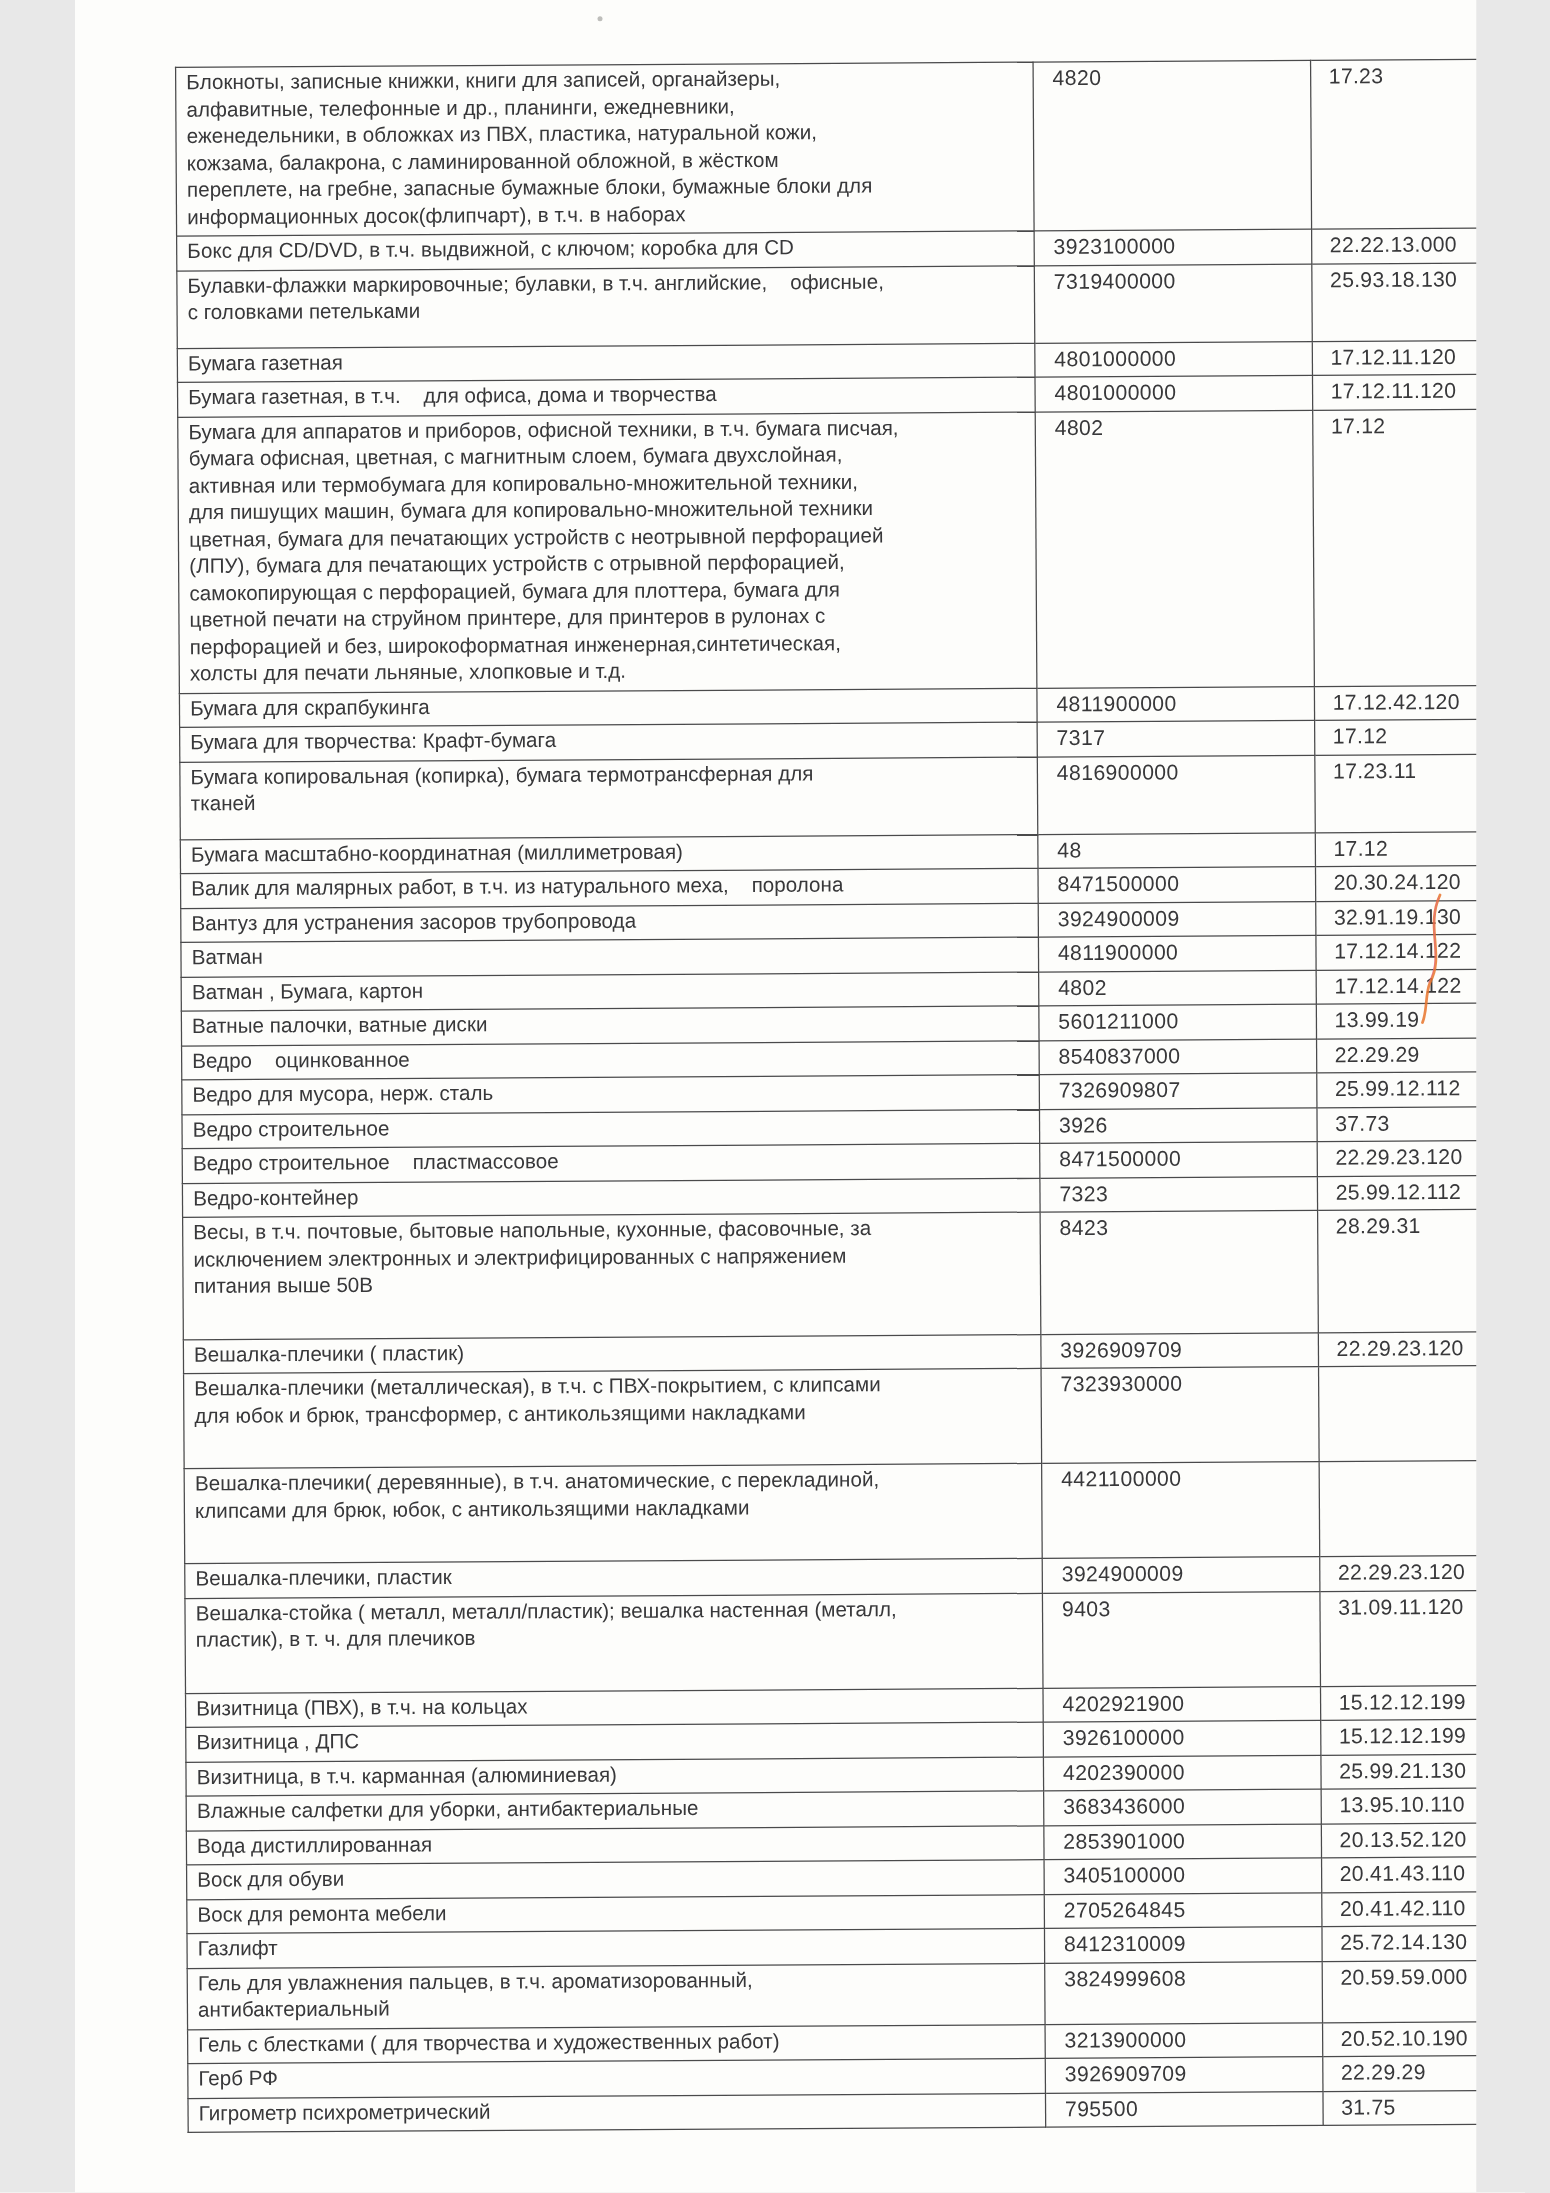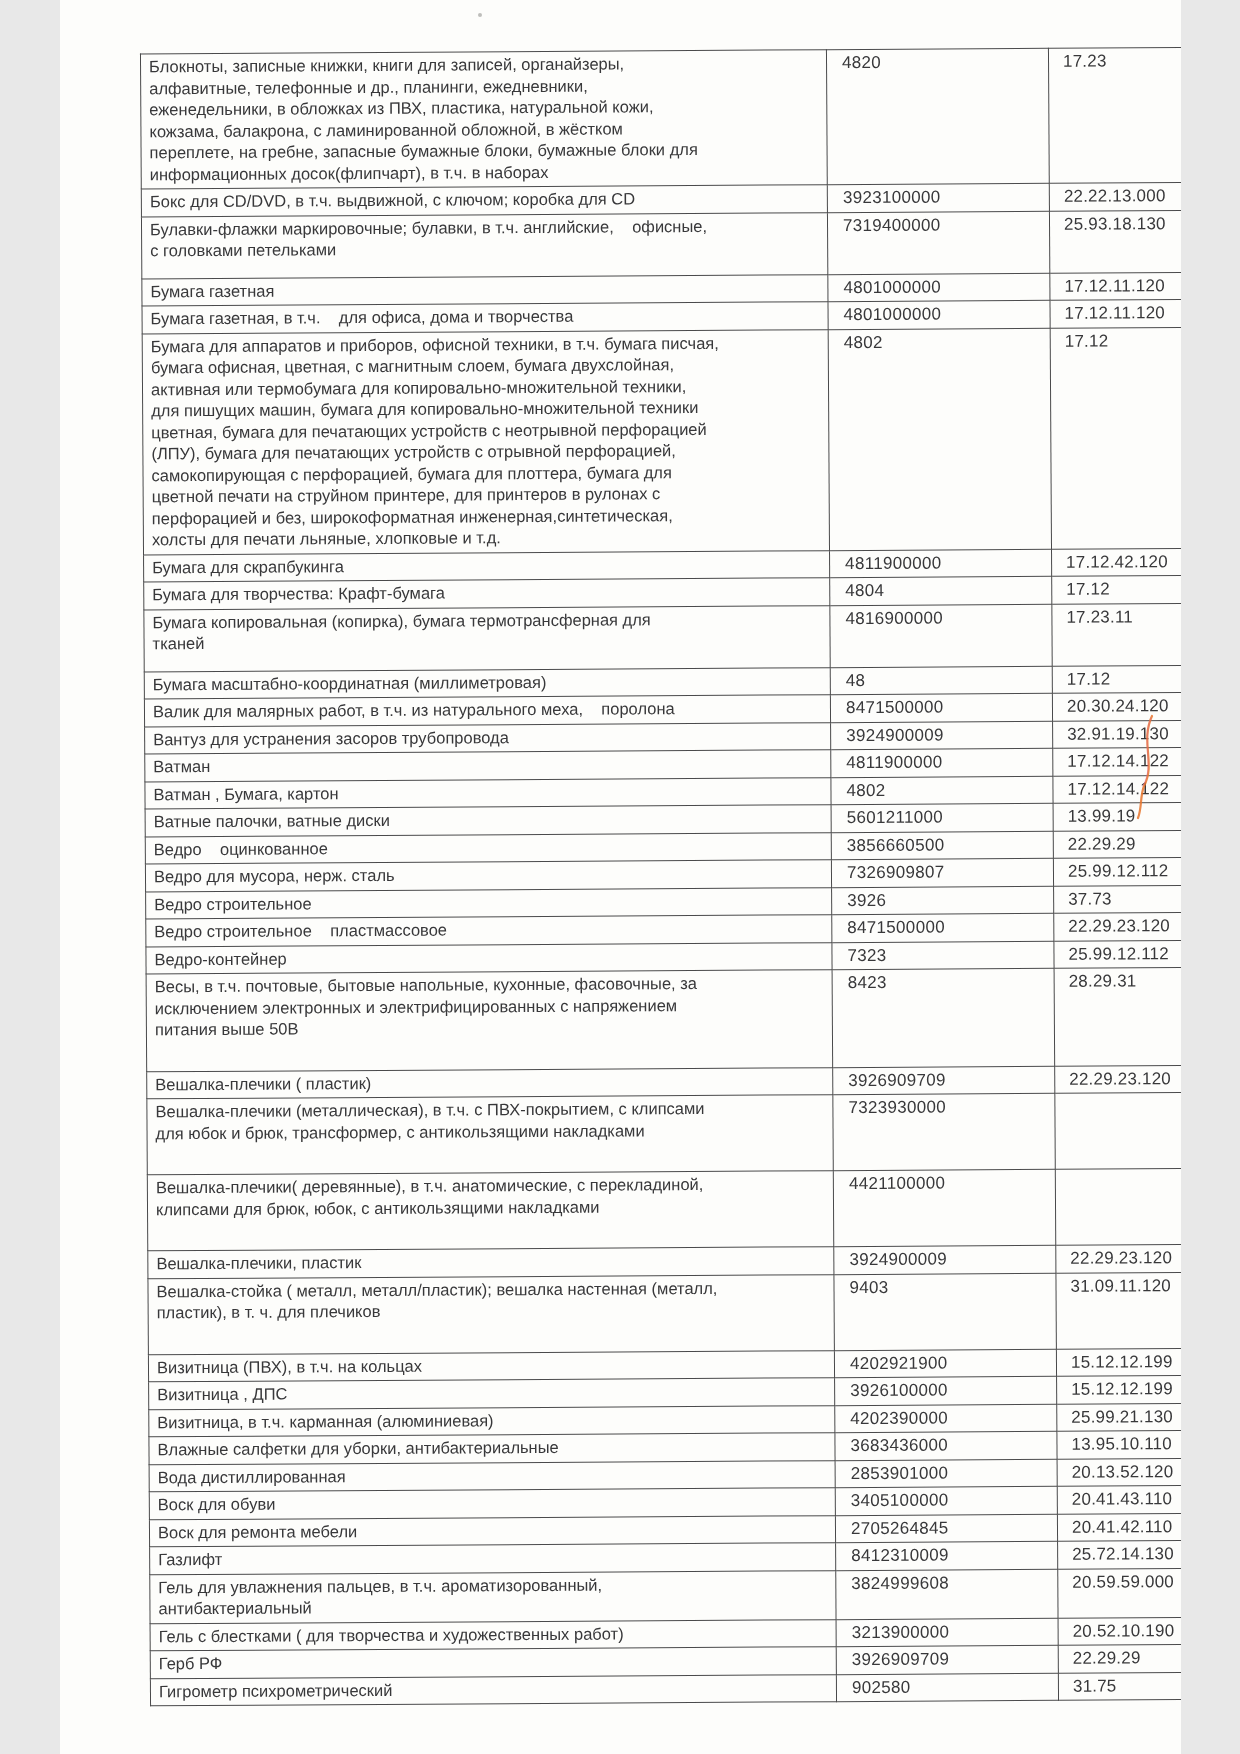--- a/index.html
+++ b/index.html
@@ -121,21 +121,21 @@
             <td class="c2">4802</td>
             <td class="c3">17.12</td>
           </tr>
           <tr>
             <td class="c1">Бумага для скрапбукинга</td>
             <td class="c2">4811900000</td>
             <td class="c3">17.12.42.120</td>
           </tr>
           <tr>
             <td class="c1">Бумага для творчества: Крафт-бумага</td>
-            <td class="c2">4804</td>
+            <td class="c2">7317</td>
             <td class="c3">17.12</td>
           </tr>
           <tr class="pad1">
             <td class="c1">Бумага копировальная (копирка), бумага термотрансферная для
 тканей</td>
             <td class="c2">4816900000</td>
             <td class="c3">17.23.11</td>
           </tr>
           <tr>
             <td class="c1">Бумага масштабно-координатная (миллиметровая)</td>
@@ -162,21 +162,21 @@
             <td class="c2">4802</td>
             <td class="c3">17.12.14.122</td>
           </tr>
           <tr>
             <td class="c1">Ватные палочки, ватные диски</td>
             <td class="c2">5601211000</td>
             <td class="c3">13.99.19</td>
           </tr>
           <tr>
             <td class="c1">Ведро    оцинкованное</td>
-            <td class="c2">3856660500</td>
+            <td class="c2">8540837000</td>
             <td class="c3">22.29.29</td>
           </tr>
           <tr>
             <td class="c1">Ведро для мусора, нерж. сталь</td>
             <td class="c2">7326909807</td>
             <td class="c3">25.99.12.112</td>
           </tr>
           <tr>
             <td class="c1">Ведро строительное</td>
             <td class="c2">3926</td>
@@ -278,21 +278,21 @@
             <td class="c2">3213900000</td>
             <td class="c3">20.52.10.190</td>
           </tr>
           <tr>
             <td class="c1">Герб РФ</td>
             <td class="c2">3926909709</td>
             <td class="c3">22.29.29</td>
           </tr>
           <tr>
             <td class="c1">Гигрометр психрометрический</td>
-            <td class="c2">902580</td>
+            <td class="c2">795500</td>
             <td class="c3">31.75</td>
           </tr>
         </tbody>
     </table>
   </div>
   <svg class="pen-mark" viewBox="0 0 60 110" xmlns="http://www.w3.org/2000/svg">
     <path d="M34 4 C 22 30, 38 52, 26 74 C 22 84, 24 96, 20 106" fill="none" stroke="#e8742c" stroke-width="2.2" stroke-linecap="round" opacity="0.85"></path>
     <path d="M33 6 C 23 30, 37 52, 25 74" fill="none" stroke="#e05a9a" stroke-width="0.8" stroke-linecap="round" opacity="0.5"></path>
   </svg>
 </div>

